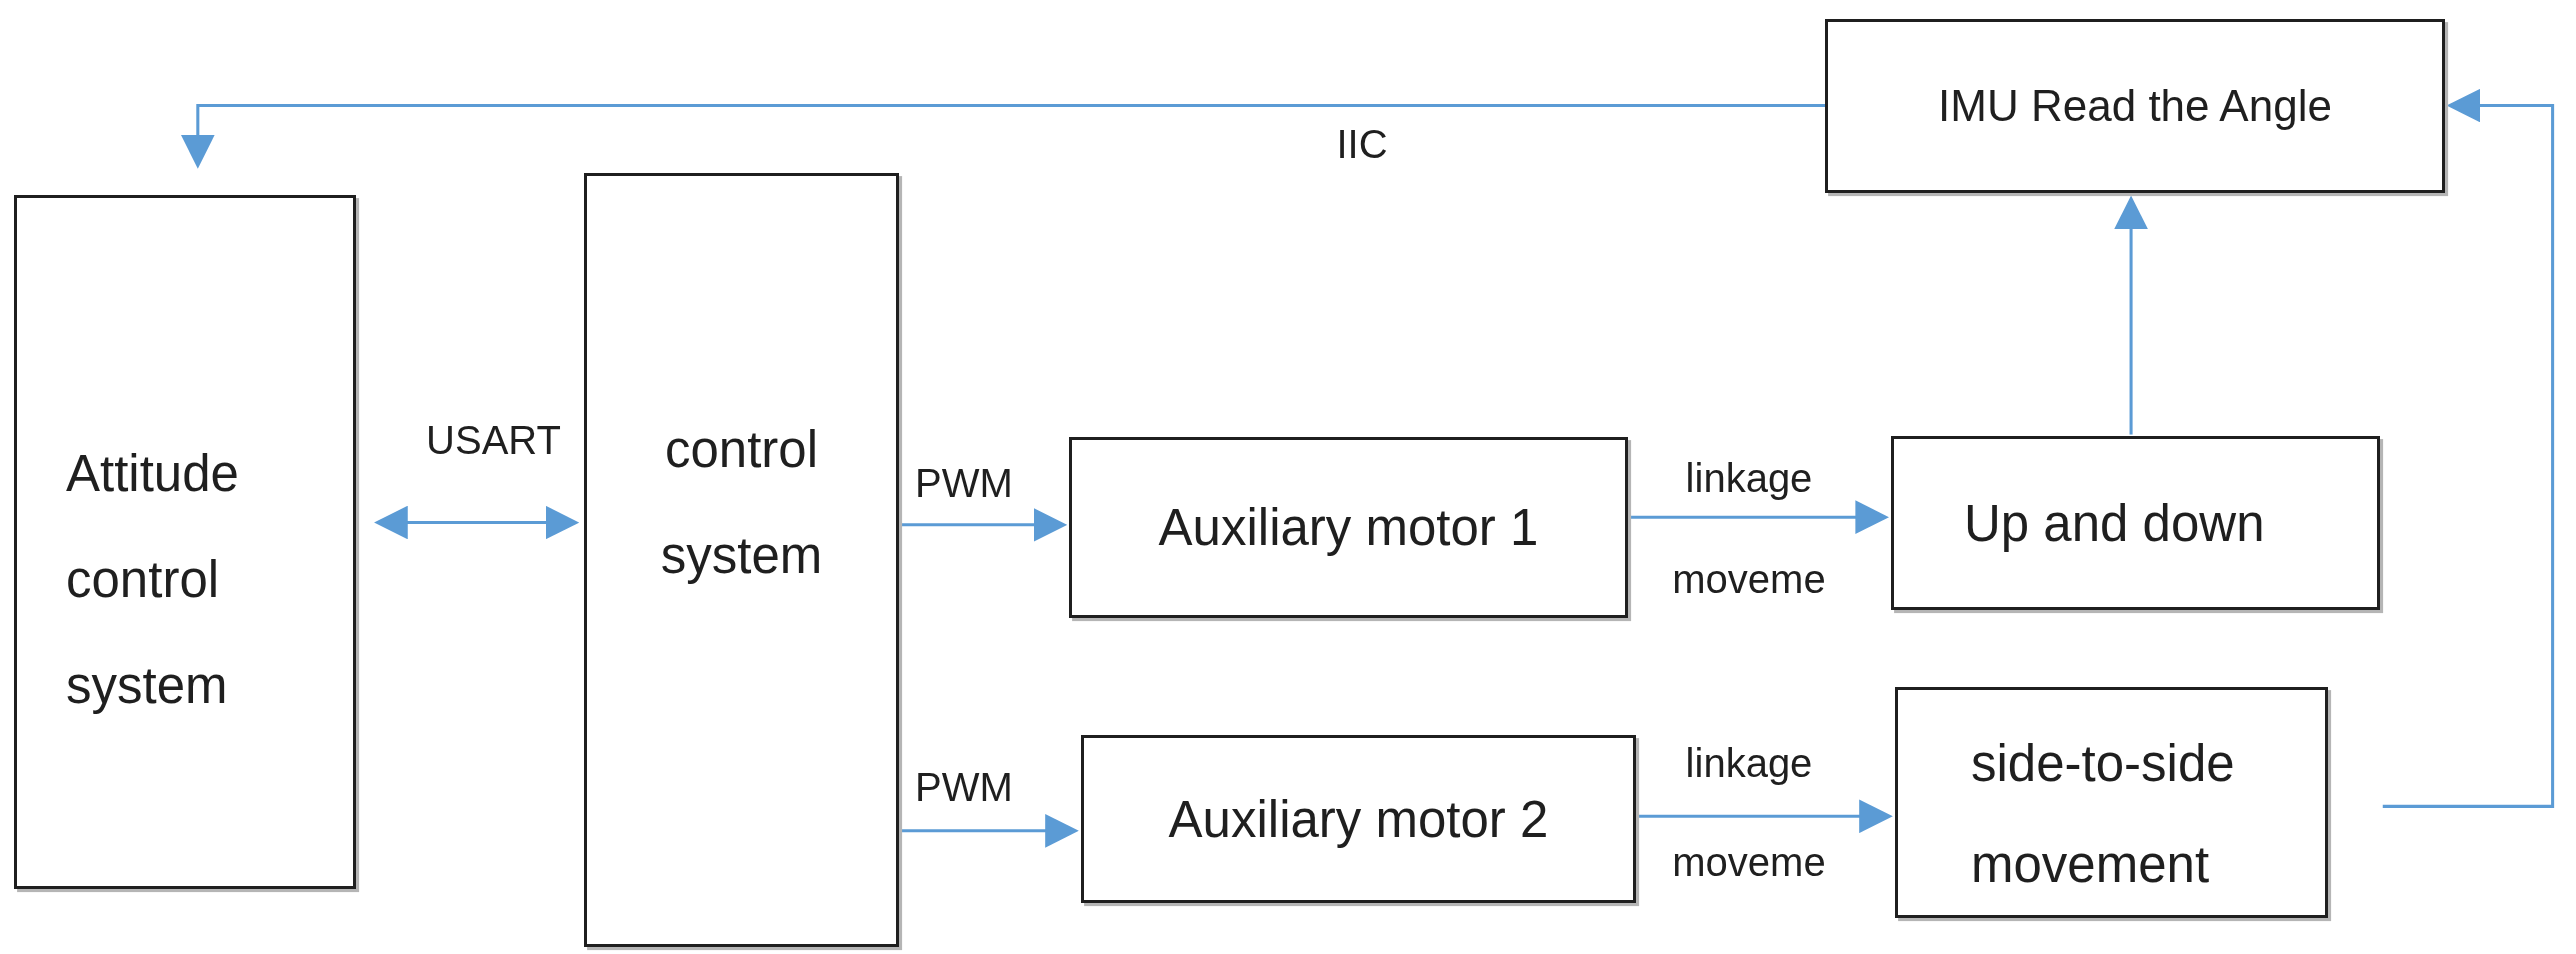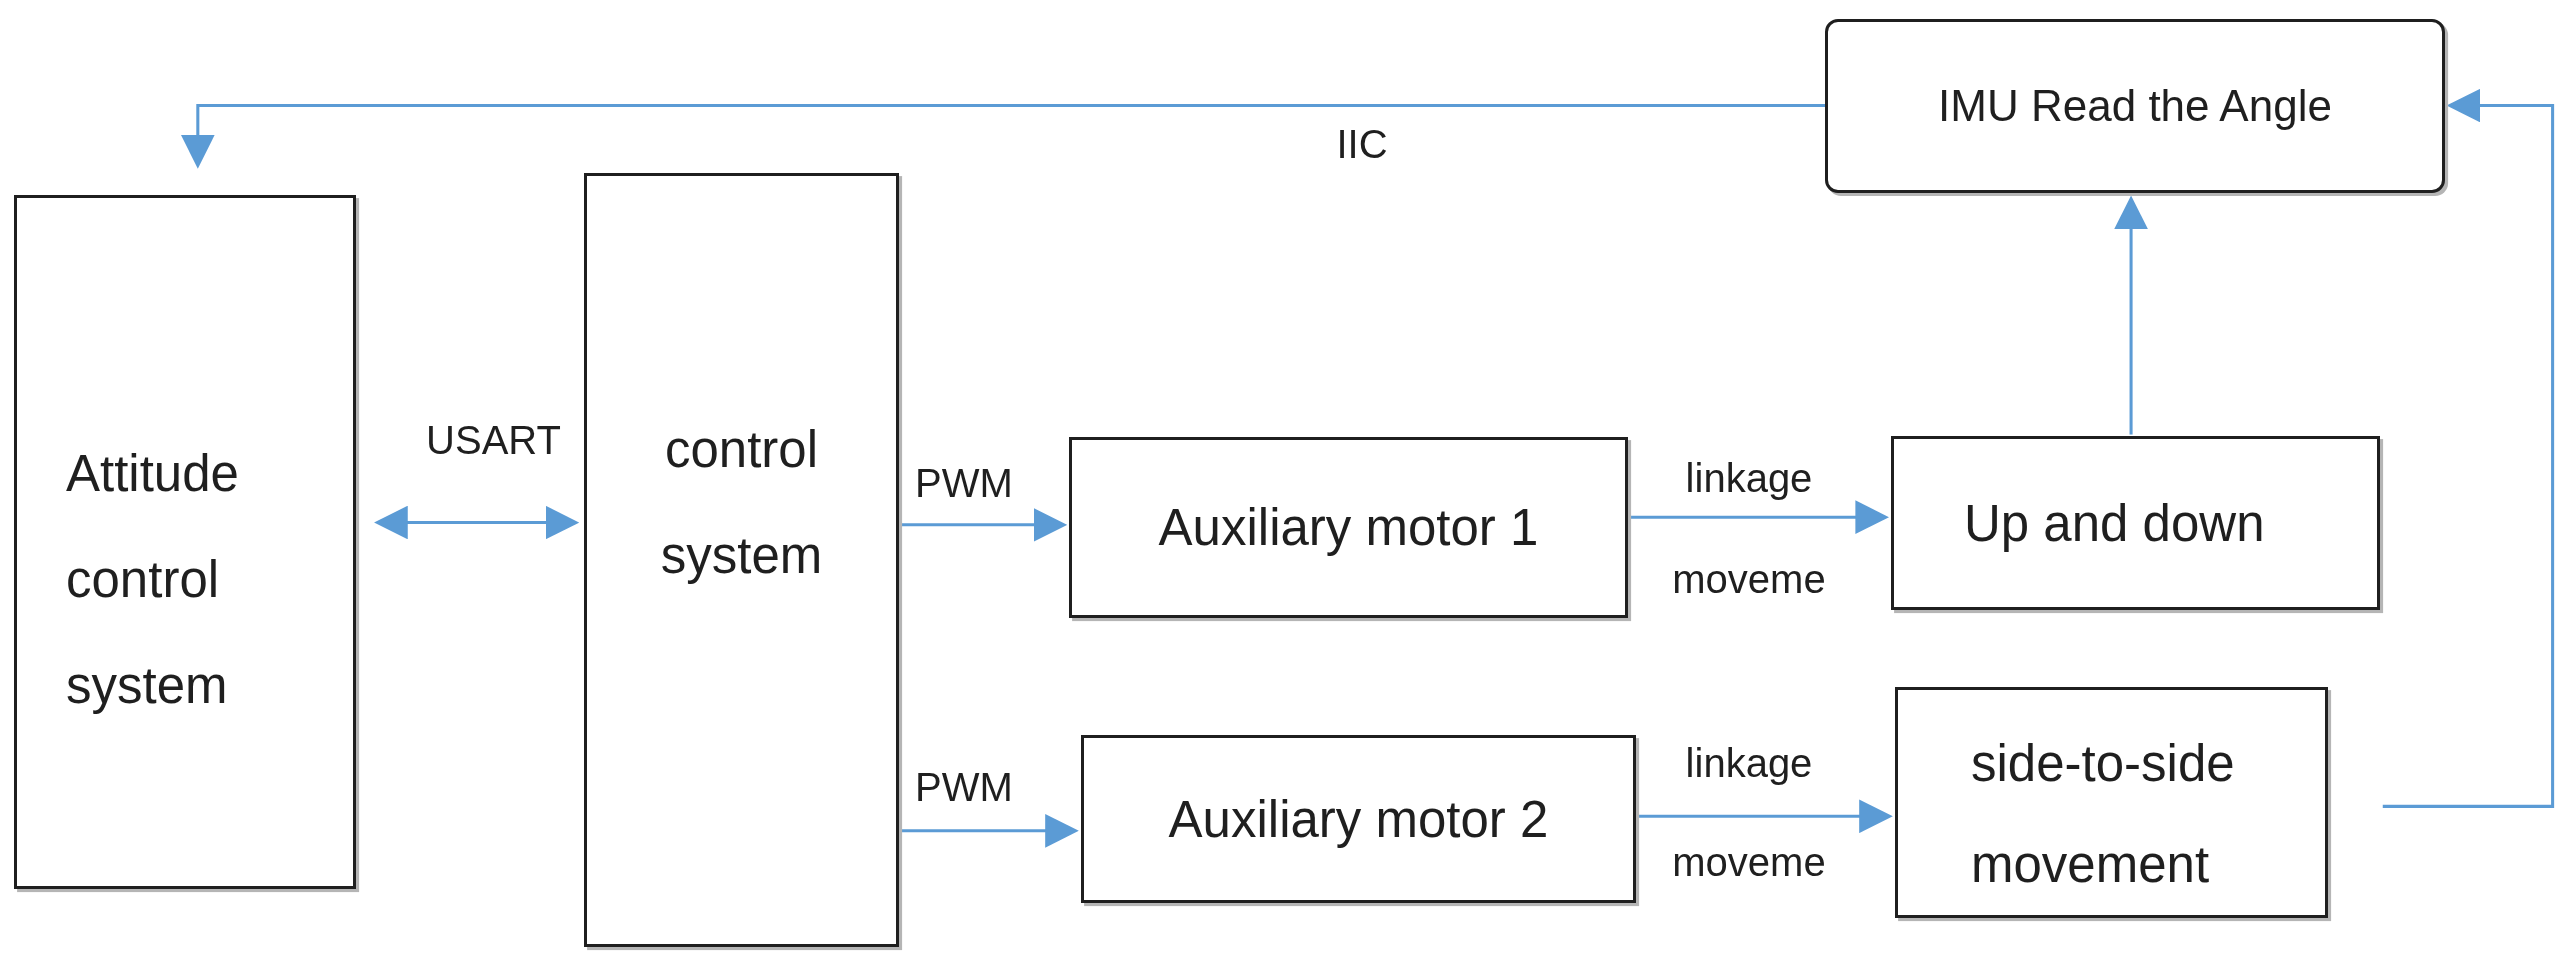--- a/index.html
+++ b/index.html
@@ -74,21 +74,21 @@
     <span class="box-text">Up and down</span>
   </div>
 
   <div class="box" style="left:1895px;top:687px;width:433px;height:231px;padding:23px 0 0 73px;">
     <div class="box-text" style="line-height:101px;">
       <div>side-to-side</div>
       <div>movement</div>
     </div>
   </div>
 
-  <div class="box center-flex" style="left:1825px;top:19px;width:620px;height:174px;border-radius:13px;">
+  <div class="box center-flex" style="left:1825px;top:19px;width:620px;height:174px;">
     <span class="box-text" style="font-size:44px;">IMU Read the Angle</span>
   </div>
 
   <div class="lbl" style="left:407px;top:418px;width:173px;">USART</div>
   <div class="lbl" style="left:915px;top:461px;width:122px;text-align:left;">PWM</div>
   <div class="lbl" style="left:915px;top:765px;width:122px;text-align:left;">PWM</div>
   <div class="lbl" style="left:1638px;top:456px;width:222px;">linkage</div>
   <div class="lbl" style="left:1638px;top:557px;width:222px;">moveme</div>
   <div class="lbl" style="left:1638px;top:741px;width:222px;">linkage</div>
   <div class="lbl" style="left:1638px;top:840px;width:222px;">moveme</div>

